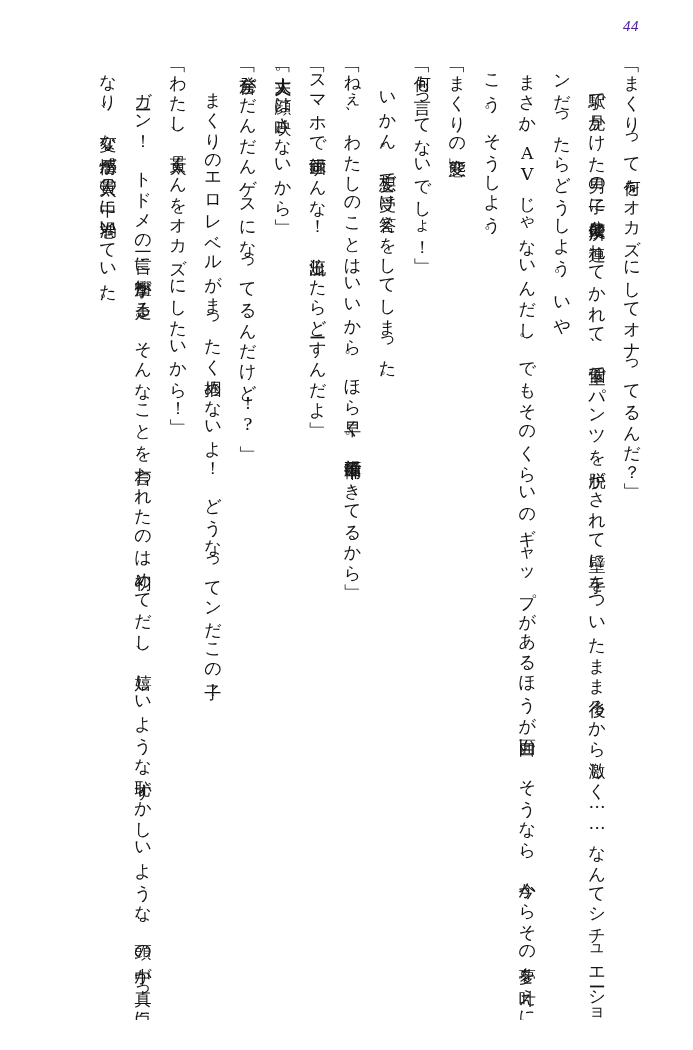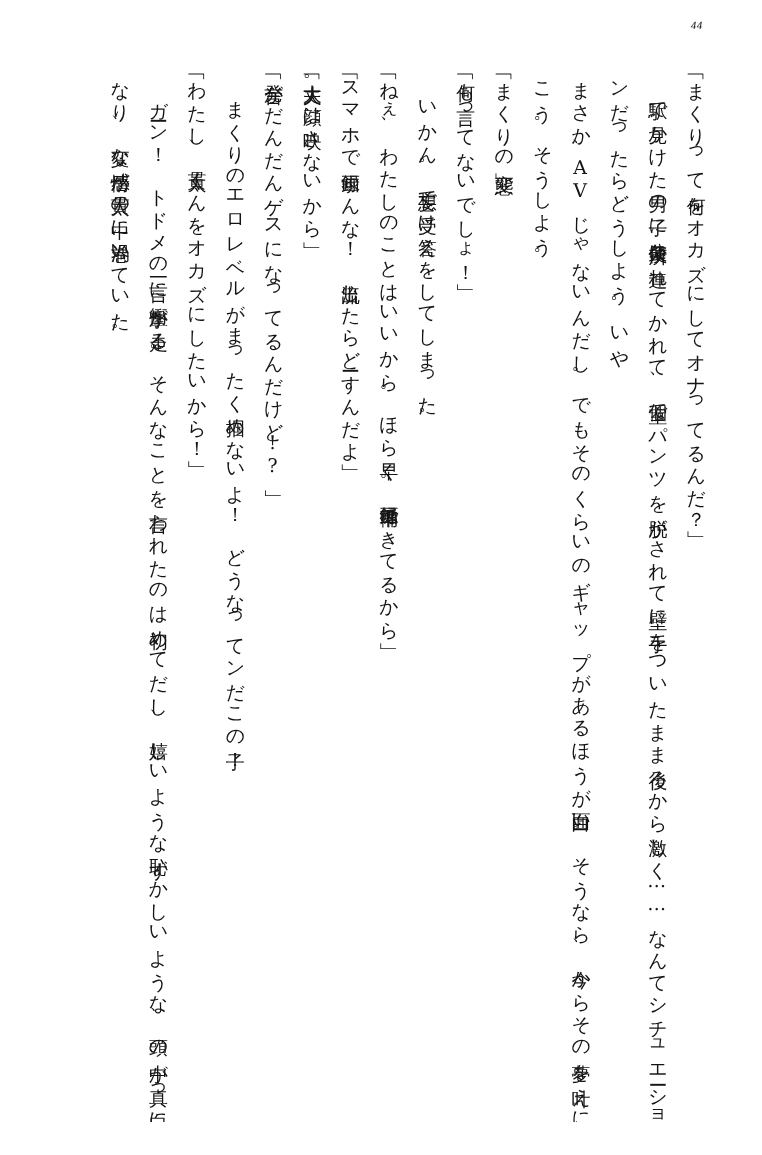--- a/index.html
+++ b/index.html
@@ -16,24 +16,24 @@
     width: 693px;
     height: 1050px;
     background: #ffffff;
     overflow: hidden;
     box-sizing: border-box;
   }
   .page-number {
     position: absolute;
     top: 18px;
     right: 54px;
-    font-size: 10px;
+    font-size: 15px;
     font-family: "Liberation Serif", "DejaVu Serif", serif;
     font-style: italic;
-    color: #000000;
+    color: #4c1d95;
     letter-spacing: 0.5px;
   }
   .body-text {
     position: absolute;
     top: 62px;
     right: 44px;
     left: 44px;
     bottom: 30px;
     writing-mode: vertical-rl;
     text-orientation: upright;

